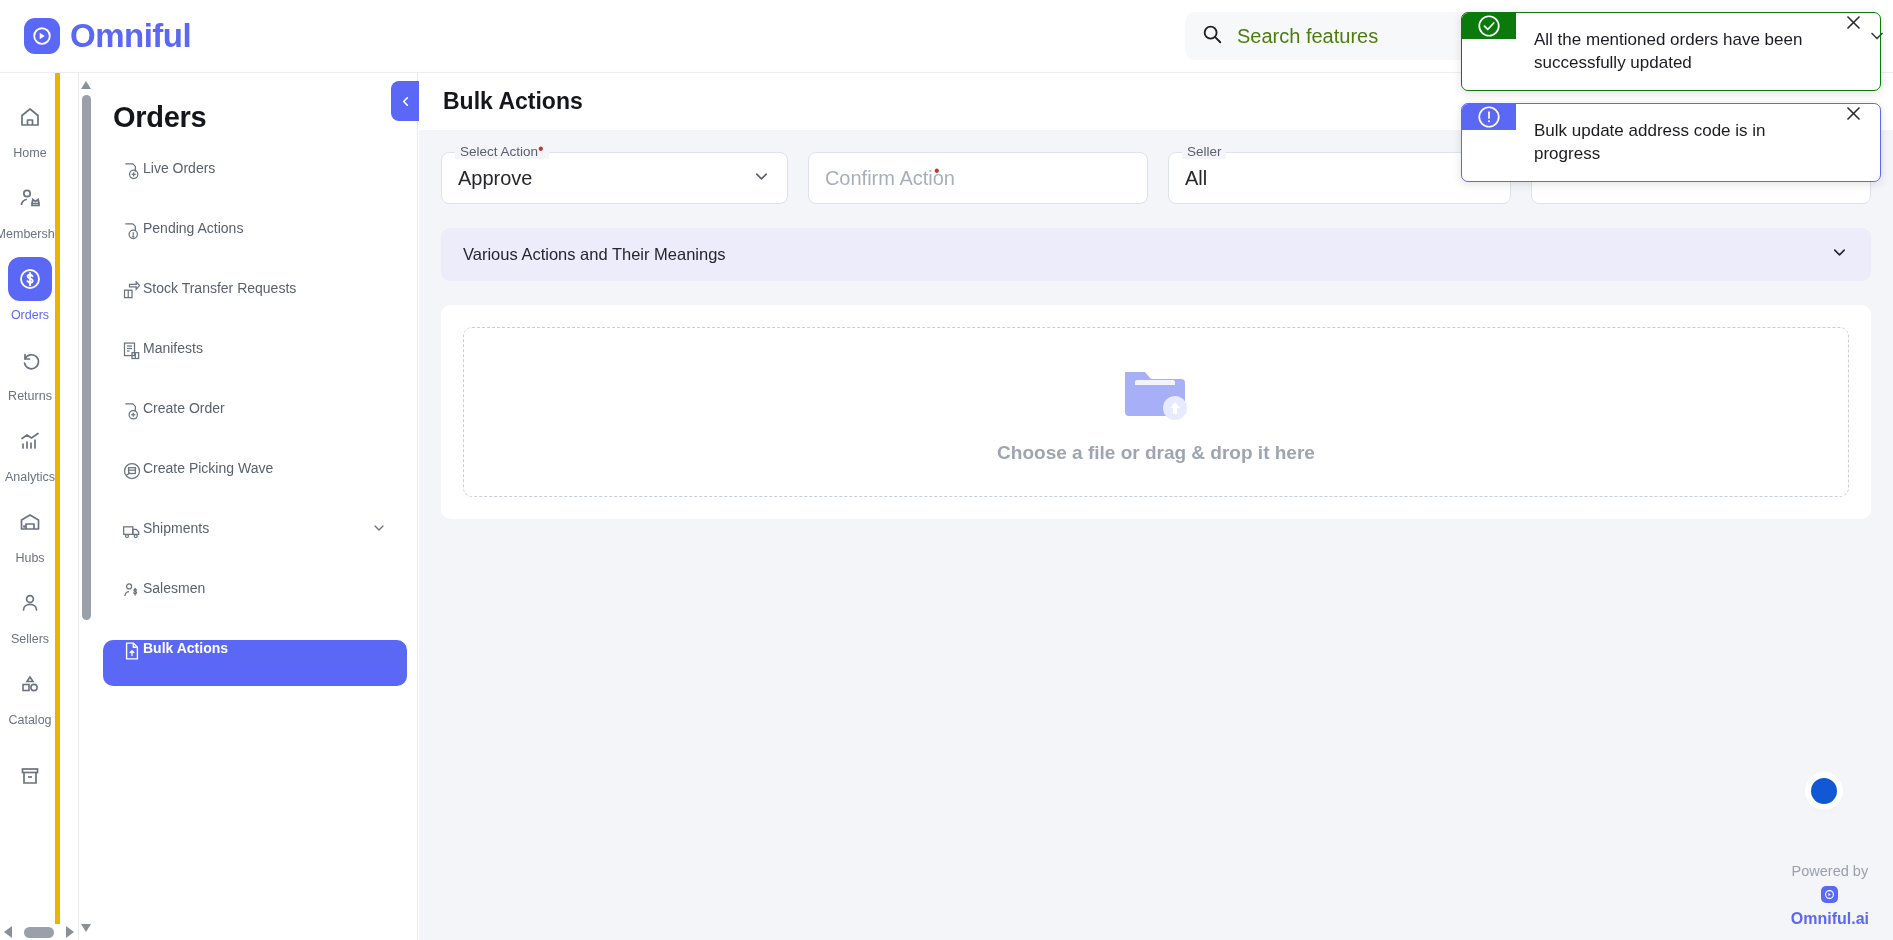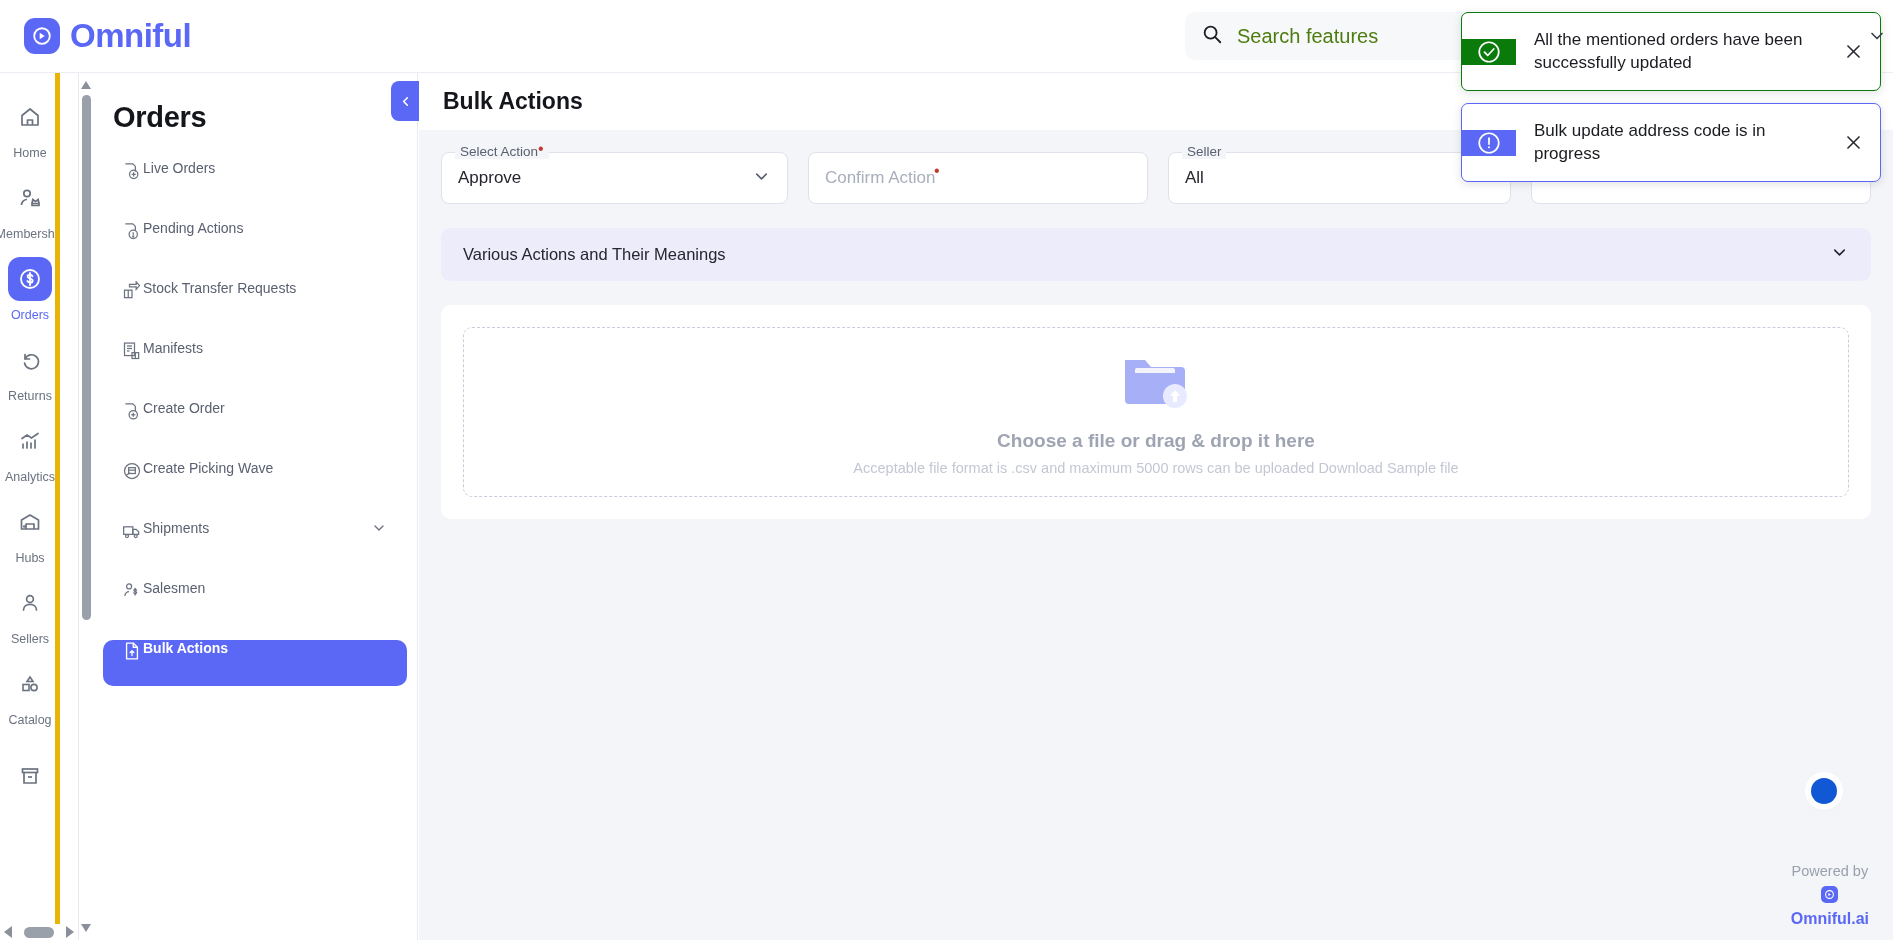--- a/index.html
+++ b/index.html
@@ -124,21 +124,21 @@
   }
   .field.w1 { width: 352px; }
   .field.w2 { width: 345px; }
   .field.w3 { width: 348px; }
   .field.w4 { width: 345px; }
   .field .flabel {
     position: absolute; top: -9px; left: 13px; background: #f4f5f8;
     padding: 0 5px; font-size: 13.5px; color: #5a6070; white-space: nowrap;
   }
   .req { color: #c0392b; font-size: 16px; line-height: 0; position: relative; top: -2px; }
-  .fval { font-size: 17px; color: #25262e; }
+  .fval { font-size: 20px; color: #25262e; }
   .fval.ph { color: #a9aebb; }
   .fchev { position: absolute; right: 16px; color: #5a6070; }
 
   .accordion {
     margin: 24px 22px 0 22px; height: 53px; background: #ececfb;
     border-radius: 9px; display: flex; align-items: center;
     justify-content: space-between; padding: 0 22px; cursor: pointer;
   }
   .accordion .atitle { font-size: 16.5px; color: #25262e; }
 
@@ -167,21 +167,21 @@
     color: #9aa0ad;
     flex-direction: column;
   }
   .pw-mark { width: 17px; height: 17px; border-radius: 5px; background: #5b68f5;
     display:flex; align-items:center; justify-content:center; }
   .pw-name { color: #5b68f5; font-weight: 700; font-size: 16px; }
 
   
   .toasts { position: absolute; top: 12px; right: 12px; width: 420px; z-index: 60; }
   .toast {
-    display: flex; align-items: center; background: #ffffff;
+    display: flex; align-items: flex-start; background: #ffffff;
     border-radius: 7px; overflow: hidden; margin-bottom: 12px;
     box-shadow: 0 2px 10px rgba(20,24,40,0.13);
   }
   .toast .bar { width: 54px; display: flex; align-items: center; justify-content: center; flex-shrink: 0; }
   .toast.success { border: 1px solid #0a7a0a; }
   .toast.success .bar { background: #0a7a0a; }
   .toast.info { border: 1px solid #5b68f5; }
   .toast.info .bar { background: #5b68f5; }
   .toast .body {
     flex: 1; padding: 16px 8px 16px 18px; font-size: 17px;
@@ -503,24 +503,20 @@
         <span>
           <svg width="74" height="62" viewBox="0 0 74 62" fill="none">
             <path d="M6 12 h20 l6 7 h30 a4 4 0 0 1 4 4 v4 H6 Z" fill="#a7b0f7"></path>
             <rect x="16" y="20" width="40" height="14" rx="2" fill="#f2f3fd"></rect>
             <path d="M6 25 h60 v27 a4 4 0 0 1 -4 4 H10 a4 4 0 0 1 -4 -4 Z" fill="#a7b0f7"></path>
             <circle cx="56" cy="48" r="12" fill="#e8eaff"></circle>
             <path d="M56 42 l5 6 h-3 v6 h-4 v-6 h-3 Z" fill="#ffffff"></path>
           </svg>
         </span>
         <div class="dz-title">Choose a file or drag &amp; drop it here</div>
-        <div class="dz-sub">
-          <span>Acceptable file format is .csv and maximum 5000 rows can be uploaded</span>
-          <span class="dz-link">Download Sample file</span>
-        </div>
       </div>
     </div>
 
     <div class="fab"></div>
 
     <div class="powered">
       <span>Powered by</span>
       <span class="pw-mark">
         <svg width="11" height="11" viewBox="0 0 24 24" fill="none">
           <circle cx="12" cy="12" r="8.5" stroke="#ffffff" stroke-width="2.4"></circle>

